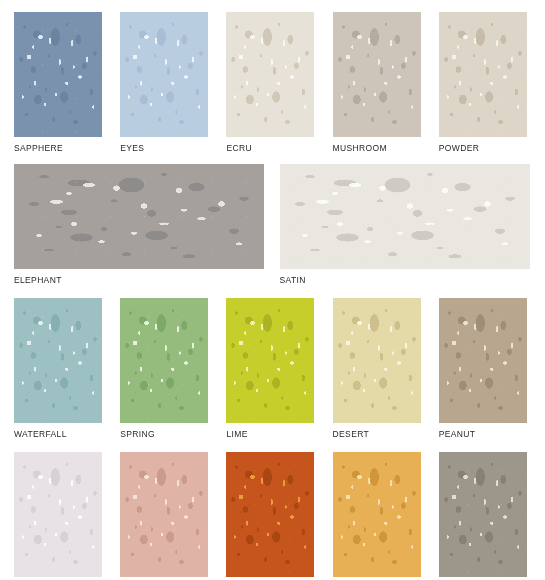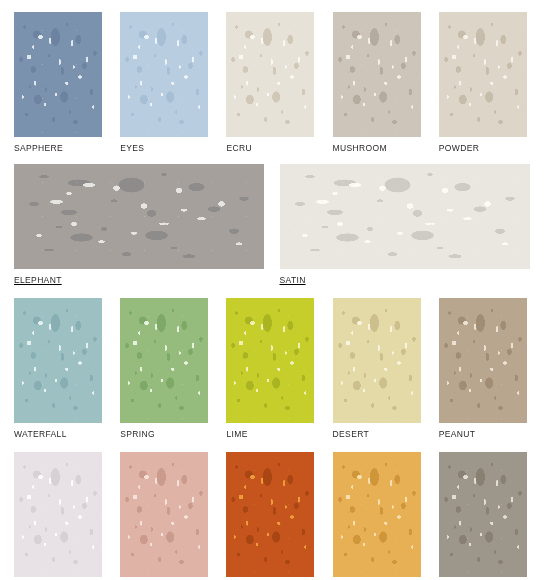--- a/index.html
+++ b/index.html
@@ -36,21 +36,21 @@
   .row-tall  { margin-top: 12px; }
   .row-wide  { margin-top: 10px; }
 
   .swatch-cell {
     display: flex;
     flex-direction: column;
     align-items: flex-start;
   }
 
   .swatch-cell.tall  { width: 110px; }
-  .swatch-cell.wide  { width: 272px; text-decoration: underline; }
+  .swatch-cell.wide  { width: 272px; }
 
   .chip {
     position: relative;
     overflow: hidden;
     box-sizing: border-box;
   }
 
   .chip.tall {
     width: 88px;
     height: 125px;

